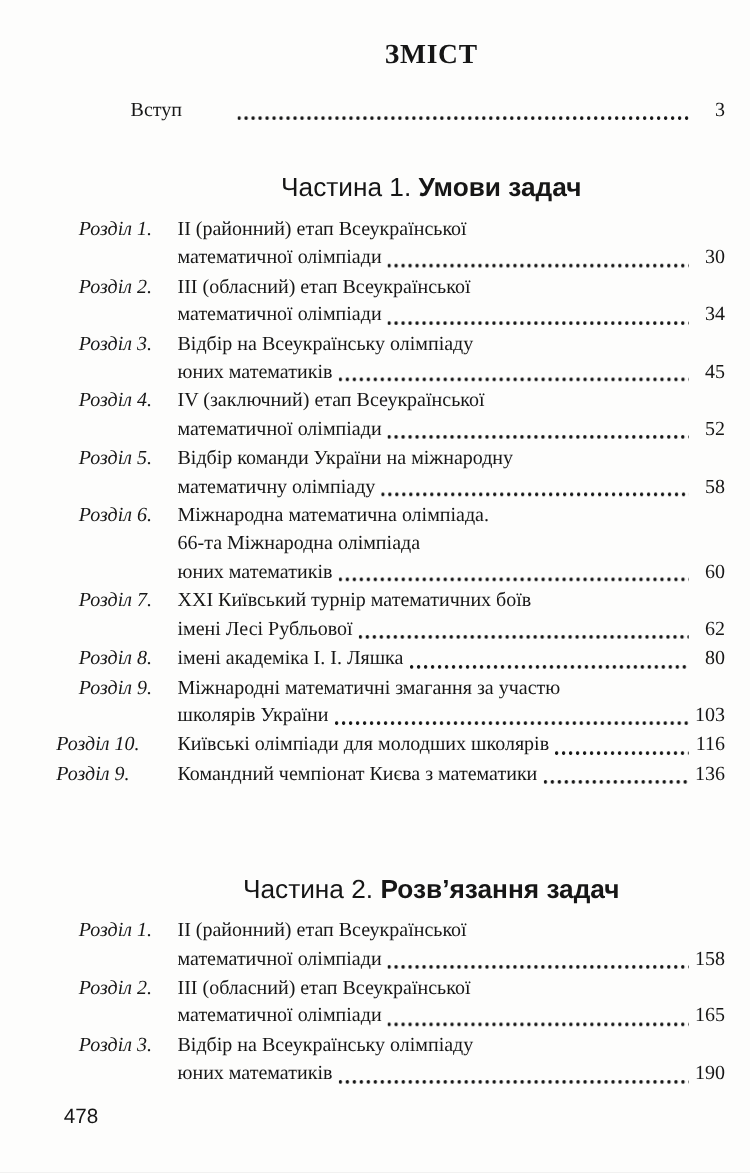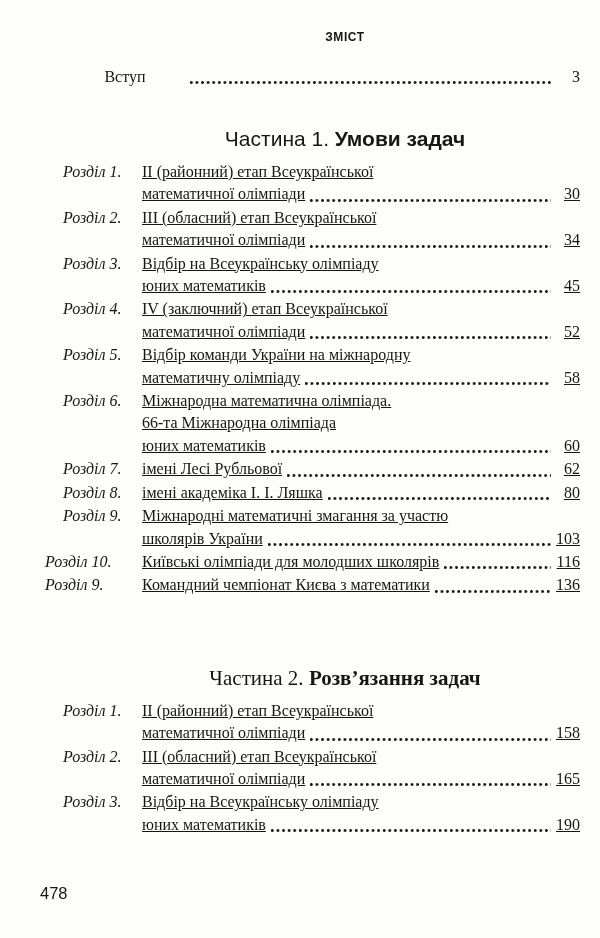--- a/index.html
+++ b/index.html
@@ -9,76 +9,76 @@
     color:#161616;
     position:relative;
     margin:0 auto;
     overflow:hidden;
     font-family:"Liberation Serif","DejaVu Serif",serif;
   }
   .title{
     padding-top:30px;
     margin:0 20px 0 110px;
     text-align:center;
-    font-family:Liberation Sans, sans-serif;
+    font-family:Liberation Serif, serif;
     font-weight:bold;
-    font-size:12px;
+    font-size:22px;
     letter-spacing:0.6px;
   }
   .intro-row{
     display:flex;
     margin:22px 20px 0 65px;
     font-size:16px;
     line-height:22px;
   }
   .intro-label{flex:0 0 120px;text-align:center;}
   .section-heading{
     margin:40px 20px 11px 110px;
     text-align:center;
     font-family:"Liberation Sans","DejaVu Sans",sans-serif;
     font-size:21px;
     line-height:22px;
     white-space:nowrap;
   }
-  .section-heading.later{margin-top:70px;font-family:Liberation Serif, serif;}
+  .section-heading.later{margin-top:70px;}
   .h-bold{font-weight:bold;}
   .entries{
     margin:0 20px 0 45px;
     font-size:16px;
     line-height:22.4px;
   }
   .entry{display:flex;margin-bottom:1px;justify-content:center;}
   .label{
     flex:0 0 97px;
     box-sizing:border-box;
     padding-left:18px;
     font-style:italic;
     white-space:nowrap;
   }
   .label.wide{padding-left:0;}
-  .content{flex:1;min-width:0;text-decoration:underline;}
+  .content{flex:1;min-width:0;}
   .lastline{display:flex;}
   .ltext{white-space:nowrap;}
   .dots{flex:1;position:relative;min-width:18px;}
   .dots::after{
     content:"";
     position:absolute;left:5px;right:3px;bottom:4px;height:3px;
     background-image:radial-gradient(circle at 1.3px 1.5px,#161616 1.12px,transparent 1.65px);
     background-repeat:repeat-x;
     background-size:5.6px 3px;
   }
   .pagenum{
     flex:0 0 auto;
     min-width:26px;
     text-align:right;
     white-space:nowrap;
   }
   .folio{
     position:absolute;
-    left:40px;top:884px;
+    left:51px;top:884px;
     font-family:"Liberation Sans","DejaVu Sans",sans-serif;
     font-size:16.5px;
   }
 </style>
 </head>
 <body>
 
 <div class="page">
   <div class="title">ЗМІСТ</div>
 
@@ -154,20 +154,21 @@
             <div class="lastline">
               <span class="ltext">юних математиків</span>
               <span class="dots"></span>
               <span class="pagenum">60</span>
             </div>
           </div>
         </div>
         <div class="entry">
           <span class="label">Розділ 7.</span>
           <div class="content">
+            <div class="line">XXI Київський турнір математичних боїв</div>
             <div class="lastline">
               <span class="ltext">імені Лесі Рубльової</span>
               <span class="dots"></span>
               <span class="pagenum">62</span>
             </div>
           </div>
         </div>
         <div class="entry">
           <span class="label">Розділ 8.</span>
           <div class="content">

